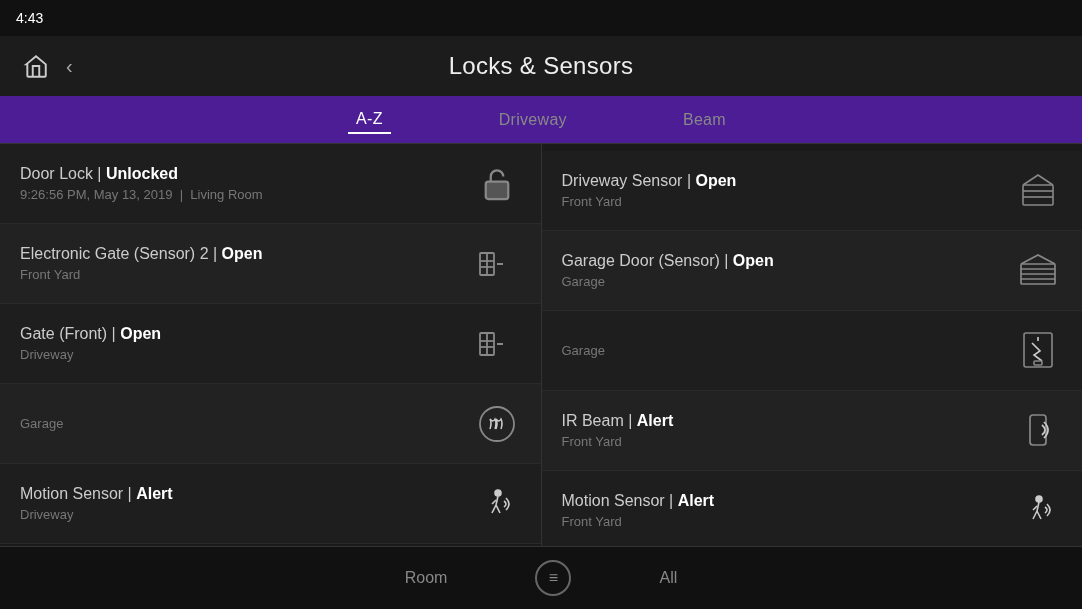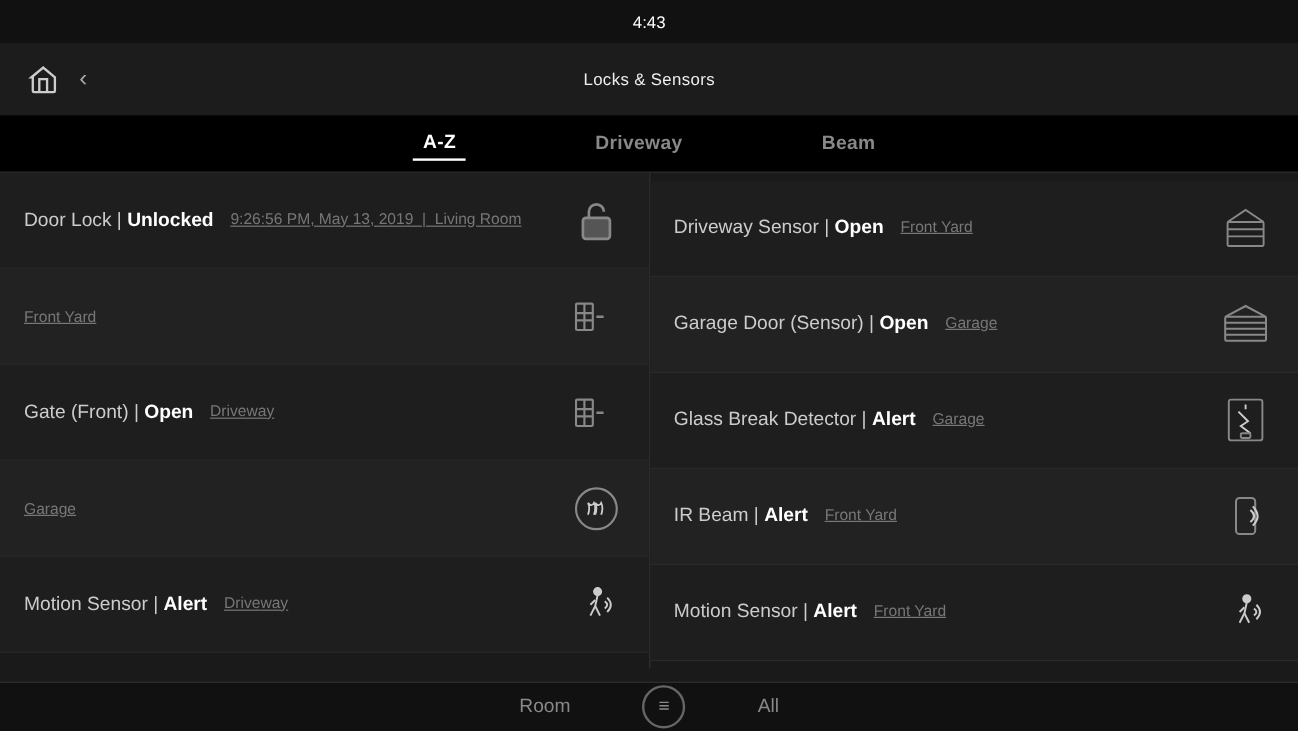--- a/index.html
+++ b/index.html
@@ -12,21 +12,21 @@
       overflow: hidden;
       position: relative;
     }
 
     
     .top-bar {
       background: #111;
       height: 36px;
       display: flex;
       align-items: center;
-      justify-content: center;
+      justify-content: flex-start;
       padding: 0 16px;
     }
     .top-time {
       color: #fff;
       font-size: 14px;
       font-weight: 500;
     }
 
     
     .header {
@@ -53,36 +53,35 @@
     }
     .back-icon {
       color: #aaa;
       font-size: 20px;
       margin-left: 4px;
     }
     .header-title {
       position: absolute;
       left: 50%;
       transform: translateX(-50%);
-      font-size: 14px;
+      font-size: 24px;
       font-weight: 400;
       color: #eee;
       letter-spacing: 0.3px;
     }
 
     
     .tabs {
-      background: #000000;
+      background: #4c1d95;
       height: 48px;
       display: flex;
       align-items: center;
       justify-content: center;
       gap: 100px;
       border-bottom: 1px solid #333;
-      font-weight: bold;
     }
     .tab {
       font-size: 16px;
       color: #888;
       cursor: pointer;
       padding: 4px 8px;
       letter-spacing: 0.3px;
     }
     .tab.active {
       color: #fff;
@@ -114,59 +113,58 @@
       border-bottom: 1px solid #2a2a2a;
       min-height: 80px;
       background: #1e1e1e;
     }
     .sensor-row:nth-child(even) {
       background: #222;
     }
 
     .sensor-info {
       display: flex;
-      flex-direction: row;
-      gap: 14px;
+      flex-direction: column;
+      gap: 4px;
     }
     .sensor-name {
       font-size: 16px;
       color: #ccc;
       font-weight: 300;
     }
     .sensor-name strong {
       font-weight: 700;
       color: #fff;
     }
     .sensor-sub {
       font-size: 13px;
       color: #777;
-      text-decoration: underline;
     }
 
     .sensor-icon {
       width: 48px;
       height: 48px;
       display: flex;
       align-items: center;
       justify-content: center;
       color: #ccc;
     }
 
     
     .bottom-bar {
       position: absolute;
       bottom: 0;
       left: 0;
       right: 0;
-      height: 41px;
+      height: 63px;
       background: #111;
       display: flex;
       align-items: center;
       justify-content: center;
-      gap: 52px;
+      gap: 80px;
       border-top: 1px solid #333;
     }
     .bottom-btn {
       font-size: 16px;
       color: #888;
       cursor: pointer;
       padding: 4px 8px;
     }
     .bottom-filter {
       width: 36px;
@@ -220,20 +218,23 @@
       <div class="sensor-icon">
         <svg width="30" height="36" viewBox="0 0 24 28" fill="none" stroke="#ccc" stroke-width="1.8">
           <rect x="3" y="12" width="18" height="14" rx="2" fill="#555" stroke="#888"></rect>
           <path d="M7 12V8a5 5 0 0110 0" stroke="#888" stroke-width="1.8" fill="none"></path>
         </svg>
       </div>
     </div>
 
     <div class="sensor-row">
       <div class="sensor-info">
+        <div class="sensor-name">
+          Electronic Gate (Sensor) 2 | <strong>Open</strong>
+        </div>
         <div class="sensor-sub">Front Yard</div>
       </div>
       <div class="sensor-icon">
         <svg width="36" height="30" viewBox="0 0 36 30" fill="none" stroke="#ccc" stroke-width="1.8">
           <rect x="1" y="4" width="14" height="22" rx="1" stroke="#888"></rect>
           <line x1="8" y1="4" x2="8" y2="26" stroke="#888"></line>
           <line x1="1" y1="12" x2="15" y2="12" stroke="#888"></line>
           <line x1="1" y1="18" x2="15" y2="18" stroke="#888"></line>
           <line x1="18" y1="15" x2="24" y2="15" stroke="#888" stroke-width="2"></line>
         </svg>
@@ -328,23 +329,20 @@
           <path d="M3 12 L20 3 L37 12" fill="none"></path>
           <line x1="3" y1="17" x2="37" y2="17"></line>
           <line x1="3" y1="22" x2="37" y2="22"></line>
           <line x1="3" y1="27" x2="37" y2="27"></line>
         </svg>
       </div>
     </div>
 
     <div class="sensor-row">
       <div class="sensor-info">
-        <div class="sensor-name">
-          Glass Break Detector | <strong>Alert</strong>
-        </div>
         <div class="sensor-sub">Garage</div>
       </div>
       <div class="sensor-icon">
         <svg width="36" height="38" viewBox="0 0 36 38" fill="none" stroke="#ccc" stroke-width="1.6">
           <rect x="4" y="2" width="28" height="34" rx="2" stroke="#888"></rect>
           <path d="M12 12 L20 20 L14 24 L22 30" stroke="#ccc" fill="none"></path>
           <line x1="18" y1="6" x2="18" y2="10" stroke="#ccc"></line>
           <rect x="14" y="30" width="8" height="4" rx="1" stroke="#888"></rect>
         </svg>
       </div>

